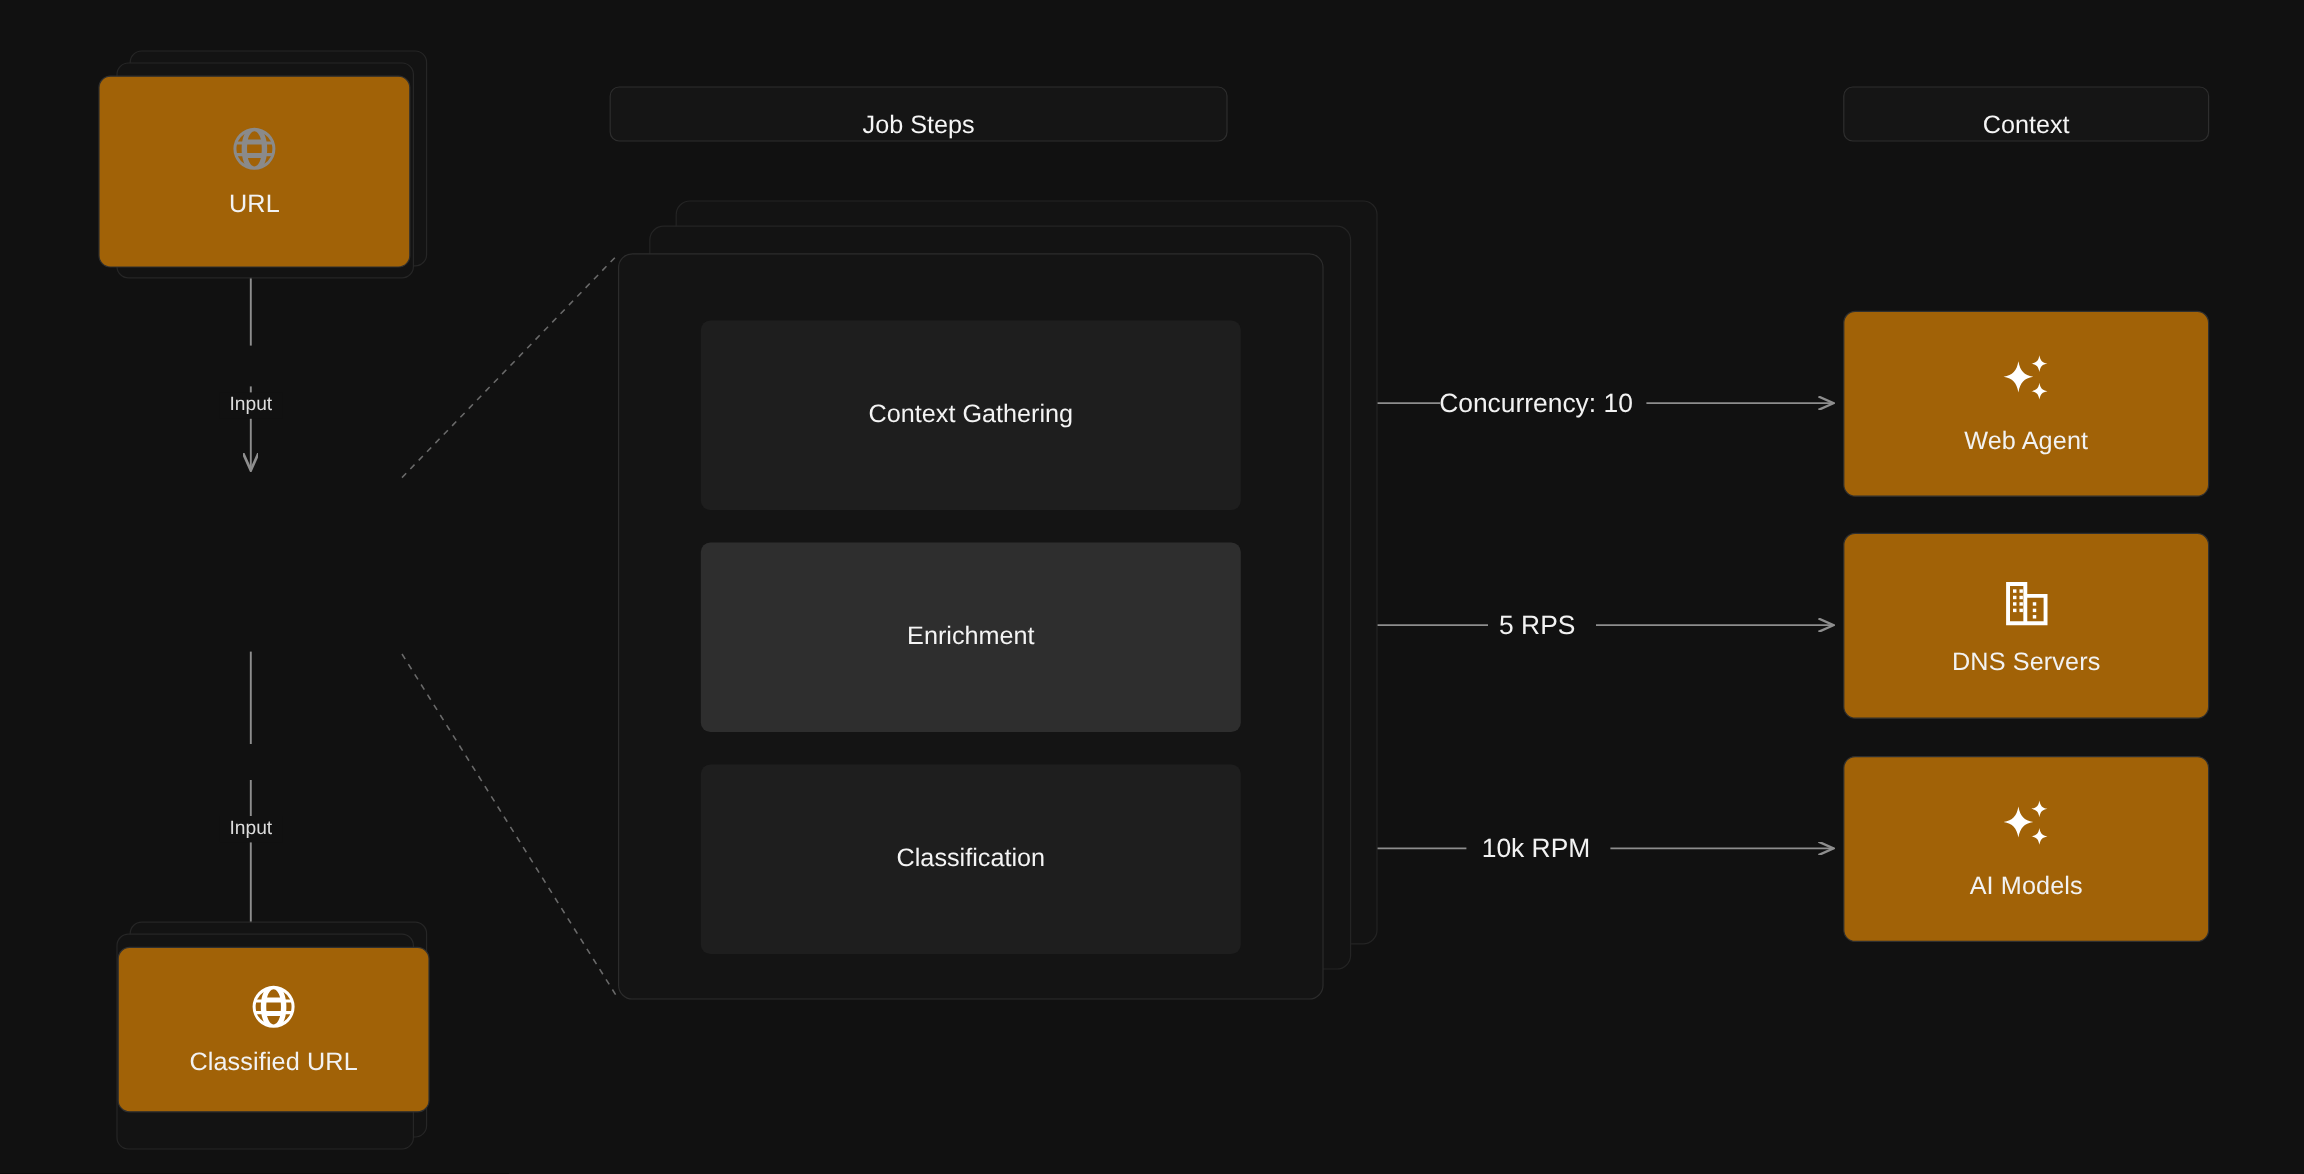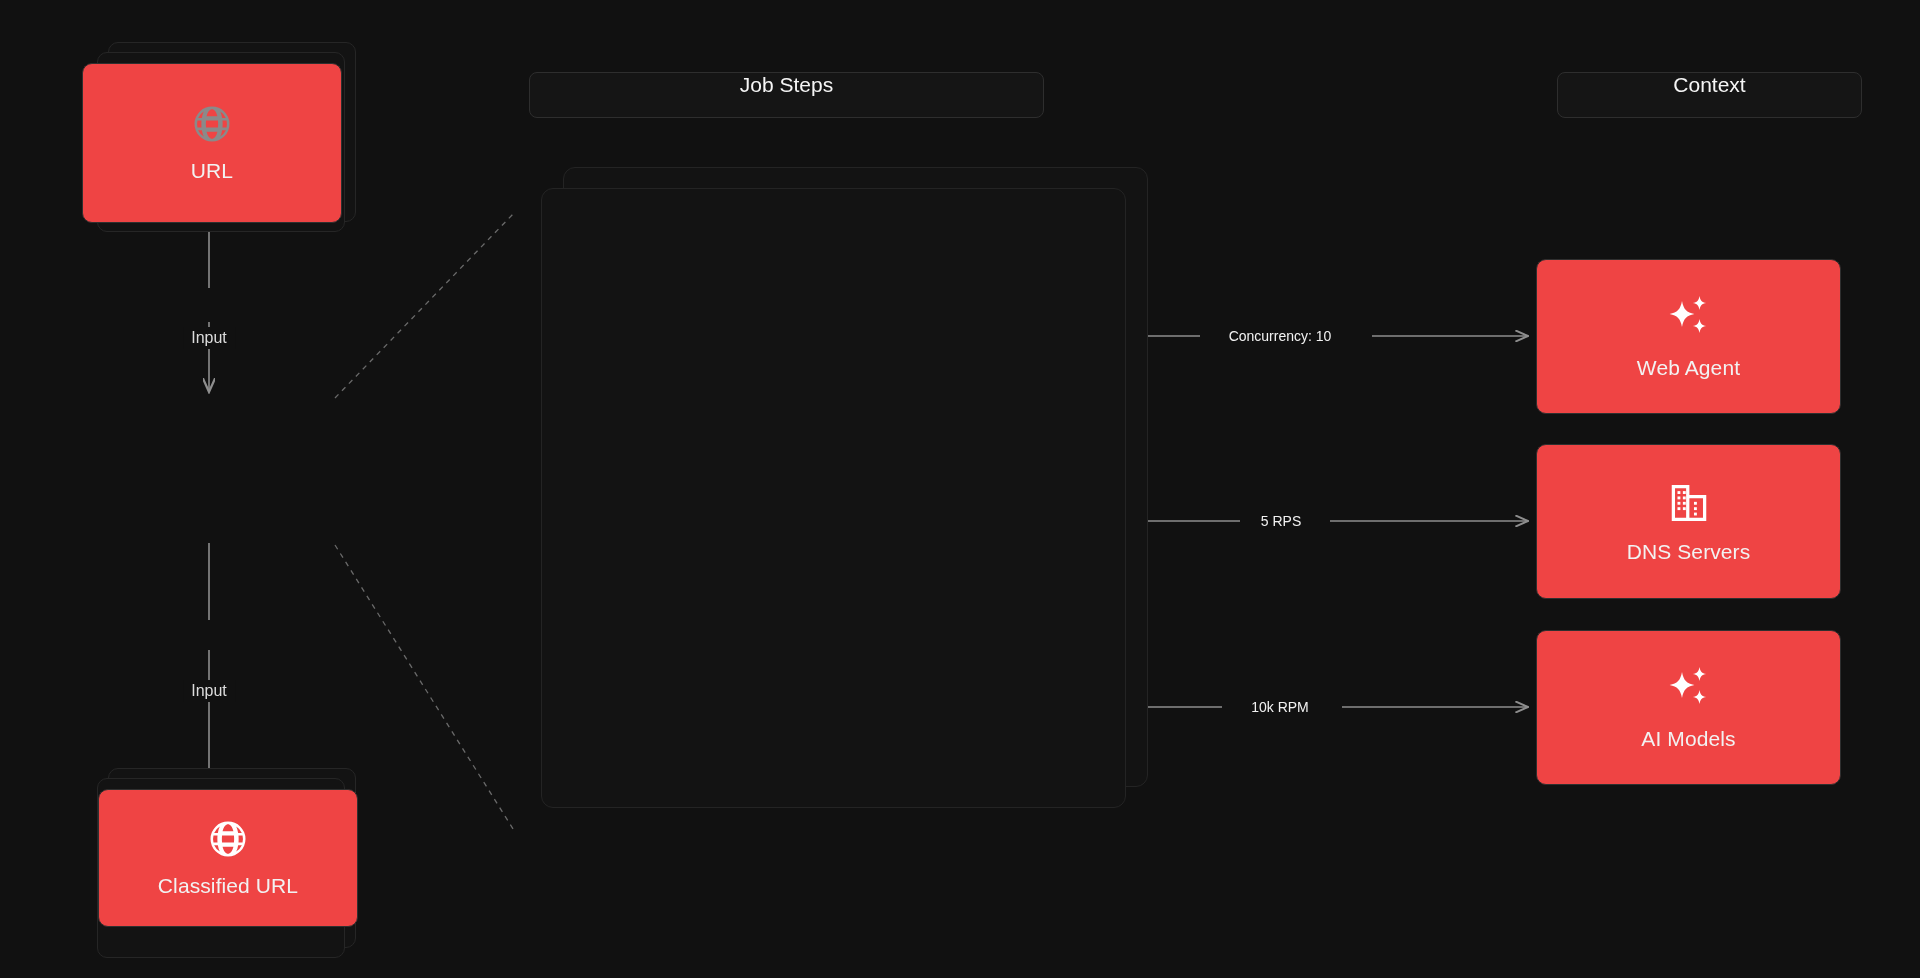--- a/index.html
+++ b/index.html
@@ -27,21 +27,21 @@
   .dotgrid {
     background-image: radial-gradient(circle at 1px 1px, rgba(255,255,255,0.055) 1px, transparent 0);
     background-size: 10px 10px;
   }
 
   
   .card {
     position: absolute;
     border: 1px solid #2f2f2f;
     border-radius: 10px;
-    background: #ef4444;
+    background: #a16207;
     box-sizing: border-box;
   }
   .card-ghost {
     position: absolute;
     border: 1px solid #262626;
     border-radius: 10px;
     background: #131313;
     box-sizing: border-box;
   }
   .card-inner {
@@ -65,24 +65,23 @@
   
   .tab {
     position: absolute;
     top: 72px;
     height: 46px;
     border: 1px solid #2e2e2e;
     border-radius: 8px;
     background: #151515;
     box-sizing: border-box;
     display: flex;
-    align-items: flex-start;
+    align-items: flex-end;
     justify-content: center;
     gap: 14px;
-    margin-left: 21px;
   }
   .tab-label {
     color: #f5f5f5;
     font-size: 21px;
   }
   .wordmark {
     color: #ffffff;
     font-size: 20px;
     font-weight: bold;
     letter-spacing: -0.4px;
@@ -120,21 +119,21 @@
   .step-label {
     color: #f4f4f4;
     font-size: 21px;
     white-space: nowrap;
   }
 
   
   .edge-label {
     position: absolute;
     color: #f2f2f2;
-    font-size: 14px;
+    font-size: 22px;
     white-space: nowrap;
     transform: translate(-50%, -50%);
     text-align: center;
   }
   .flow-word {
     position: absolute;
     color: #dcdcdc;
     font-size: 16px;
     white-space: nowrap;
     transform: translate(-50%, -50%);
@@ -223,20 +222,35 @@
         <svg class="icon-svg" width="42" height="42" viewBox="0 0 24 24" fill="#ffffff">
           <path d="M12 2a10 10 0 100 20 10 10 0 000-20zm0 1.6c1.2 0 2.5 1.5 3.1 4H8.9c.6-2.5 1.9-4 3.1-4zM7.3 4.9c-.5 1-.9 2.2-1.1 3.6H4.1a8.5 8.5 0 013.2-3.6zM3.7 10h2.3c-.05.65-.08 1.32-.08 2s.03 1.35.08 2H3.7a8.5 8.5 0 010-4zm.4 5.5h2.1c.25 1.4.6 2.6 1.1 3.6a8.5 8.5 0 01-3.2-3.6zM12 20.4c-1.2 0-2.5-1.5-3.1-4h6.2c-.6 2.5-1.9 4-3.1 4zM15.4 14H8.6c-.06-.64-.1-1.3-.1-2s.04-1.36.1-2h6.8c.06.64.1 1.3.1 2s-.04 1.36-.1 2zm1.3 5.1c.5-1 .9-2.2 1.1-3.6h2.1a8.5 8.5 0 01-3.2 3.6zm1.3-5.1c.05-.65.08-1.32.08-2s-.03-1.35-.08-2h2.3a8.5 8.5 0 010 4h-2.3zm-.2-5.5c-.25-1.4-.6-2.6-1.1-3.6a8.5 8.5 0 013.2 3.6h-2.1z"></path>
         </svg>
       </span>
       <span class="node-label">Classified URL</span>
     </div>
   </div>
 
   <div class="panel-ghost dotgrid" style="left:563px; top:167px; width:585px; height:620px;"></div>
   <div class="panel-ghost dotgrid" style="left:541px; top:188px; width:585px; height:620px;"></div>
+  <div class="panel dotgrid" style="left:515px; top:211px; width:588px; height:622px;">
+
+    <div class="step" style="left:68px; top:55px; width:450px; height:158px;">
+      <span class="step-label">Context Gathering</span>
+    </div>
+
+    <div class="step is-active" style="left:68px; top:240px; width:450px; height:158px;">
+      <span class="step-label">Enrichment</span>
+    </div>
+
+    <div class="step" style="left:68px; top:425px; width:450px; height:158px;">
+      <span class="step-label">Classification</span>
+    </div>
+
+  </div>
 
   <span class="edge-label" style="left:1280px; top:336px;">Concurrency: 10</span>
   <span class="edge-label" style="left:1281px; top:521px;">5 RPS</span>
   <span class="edge-label" style="left:1280px; top:707px;">10k RPM</span>
 
   <div class="card dotgrid" style="left:1536px; top:259px; width:305px; height:155px;">
     <div class="card-inner">
       <span>
         <svg class="icon-svg" width="52" height="48" viewBox="0 0 52 48" fill="#ffffff">
           <path d="M19 7 C20.6 15.4 23.6 18.4 31.4 20 C23.6 21.6 20.6 24.6 19 33 C17.4 24.6 14.4 21.6 6.6 20 C14.4 18.4 17.4 15.4 19 7 Z"></path>

